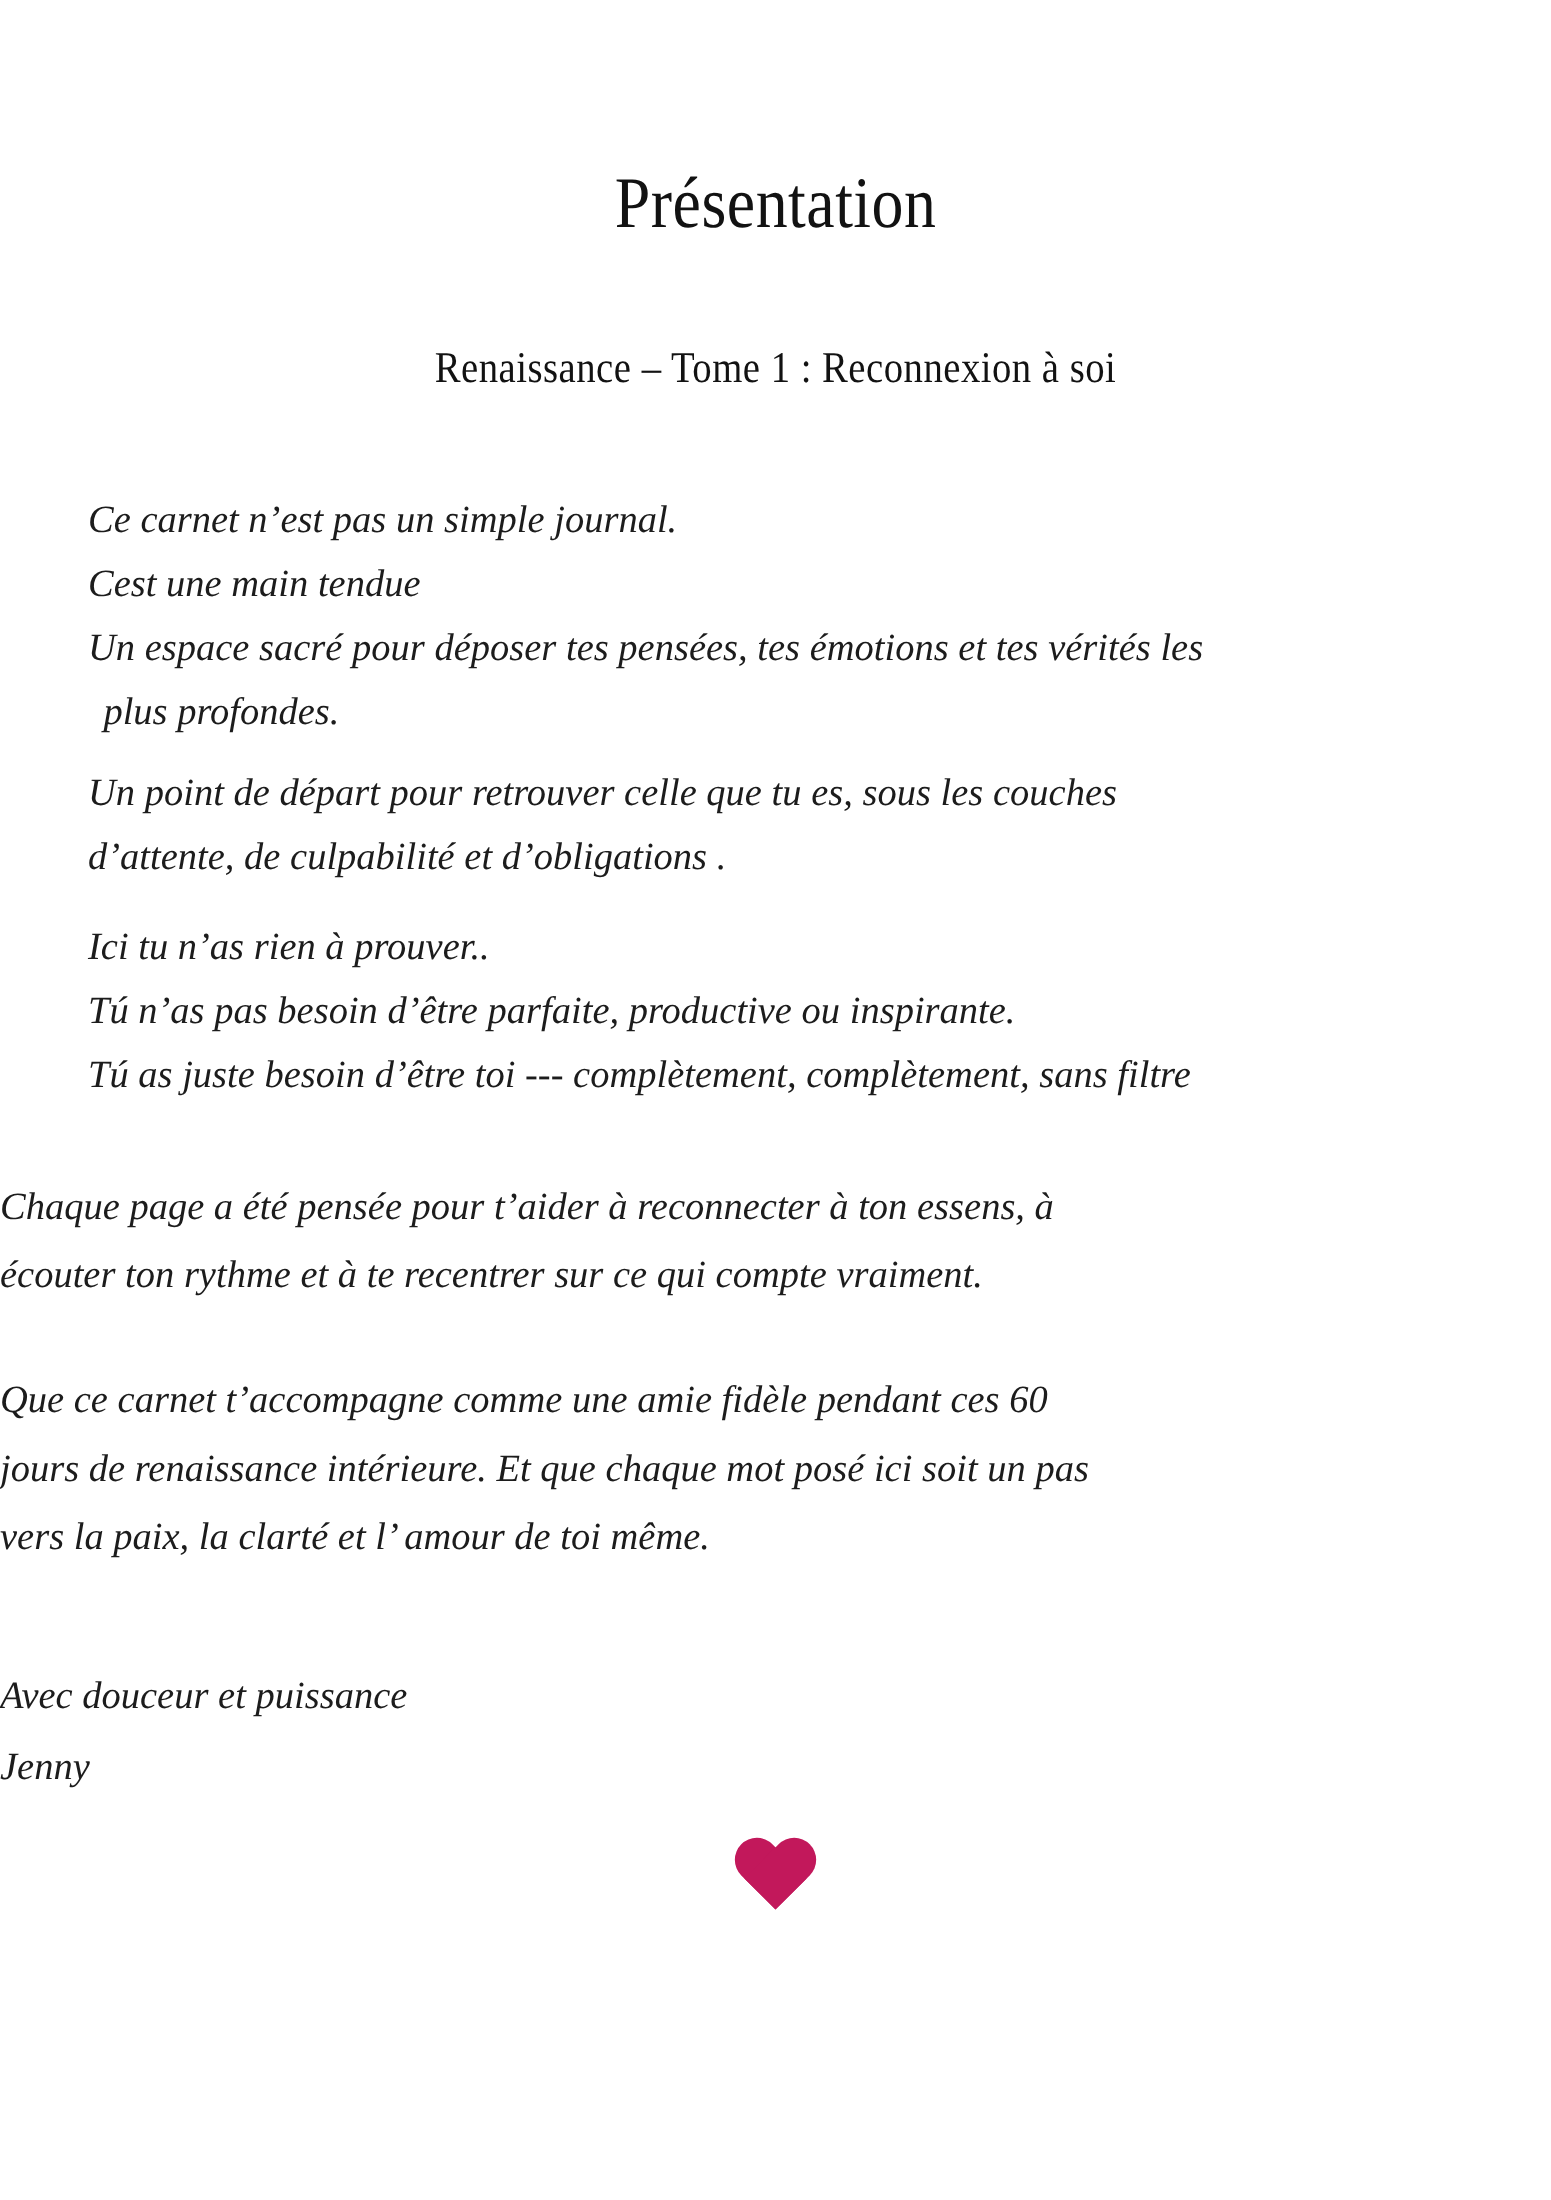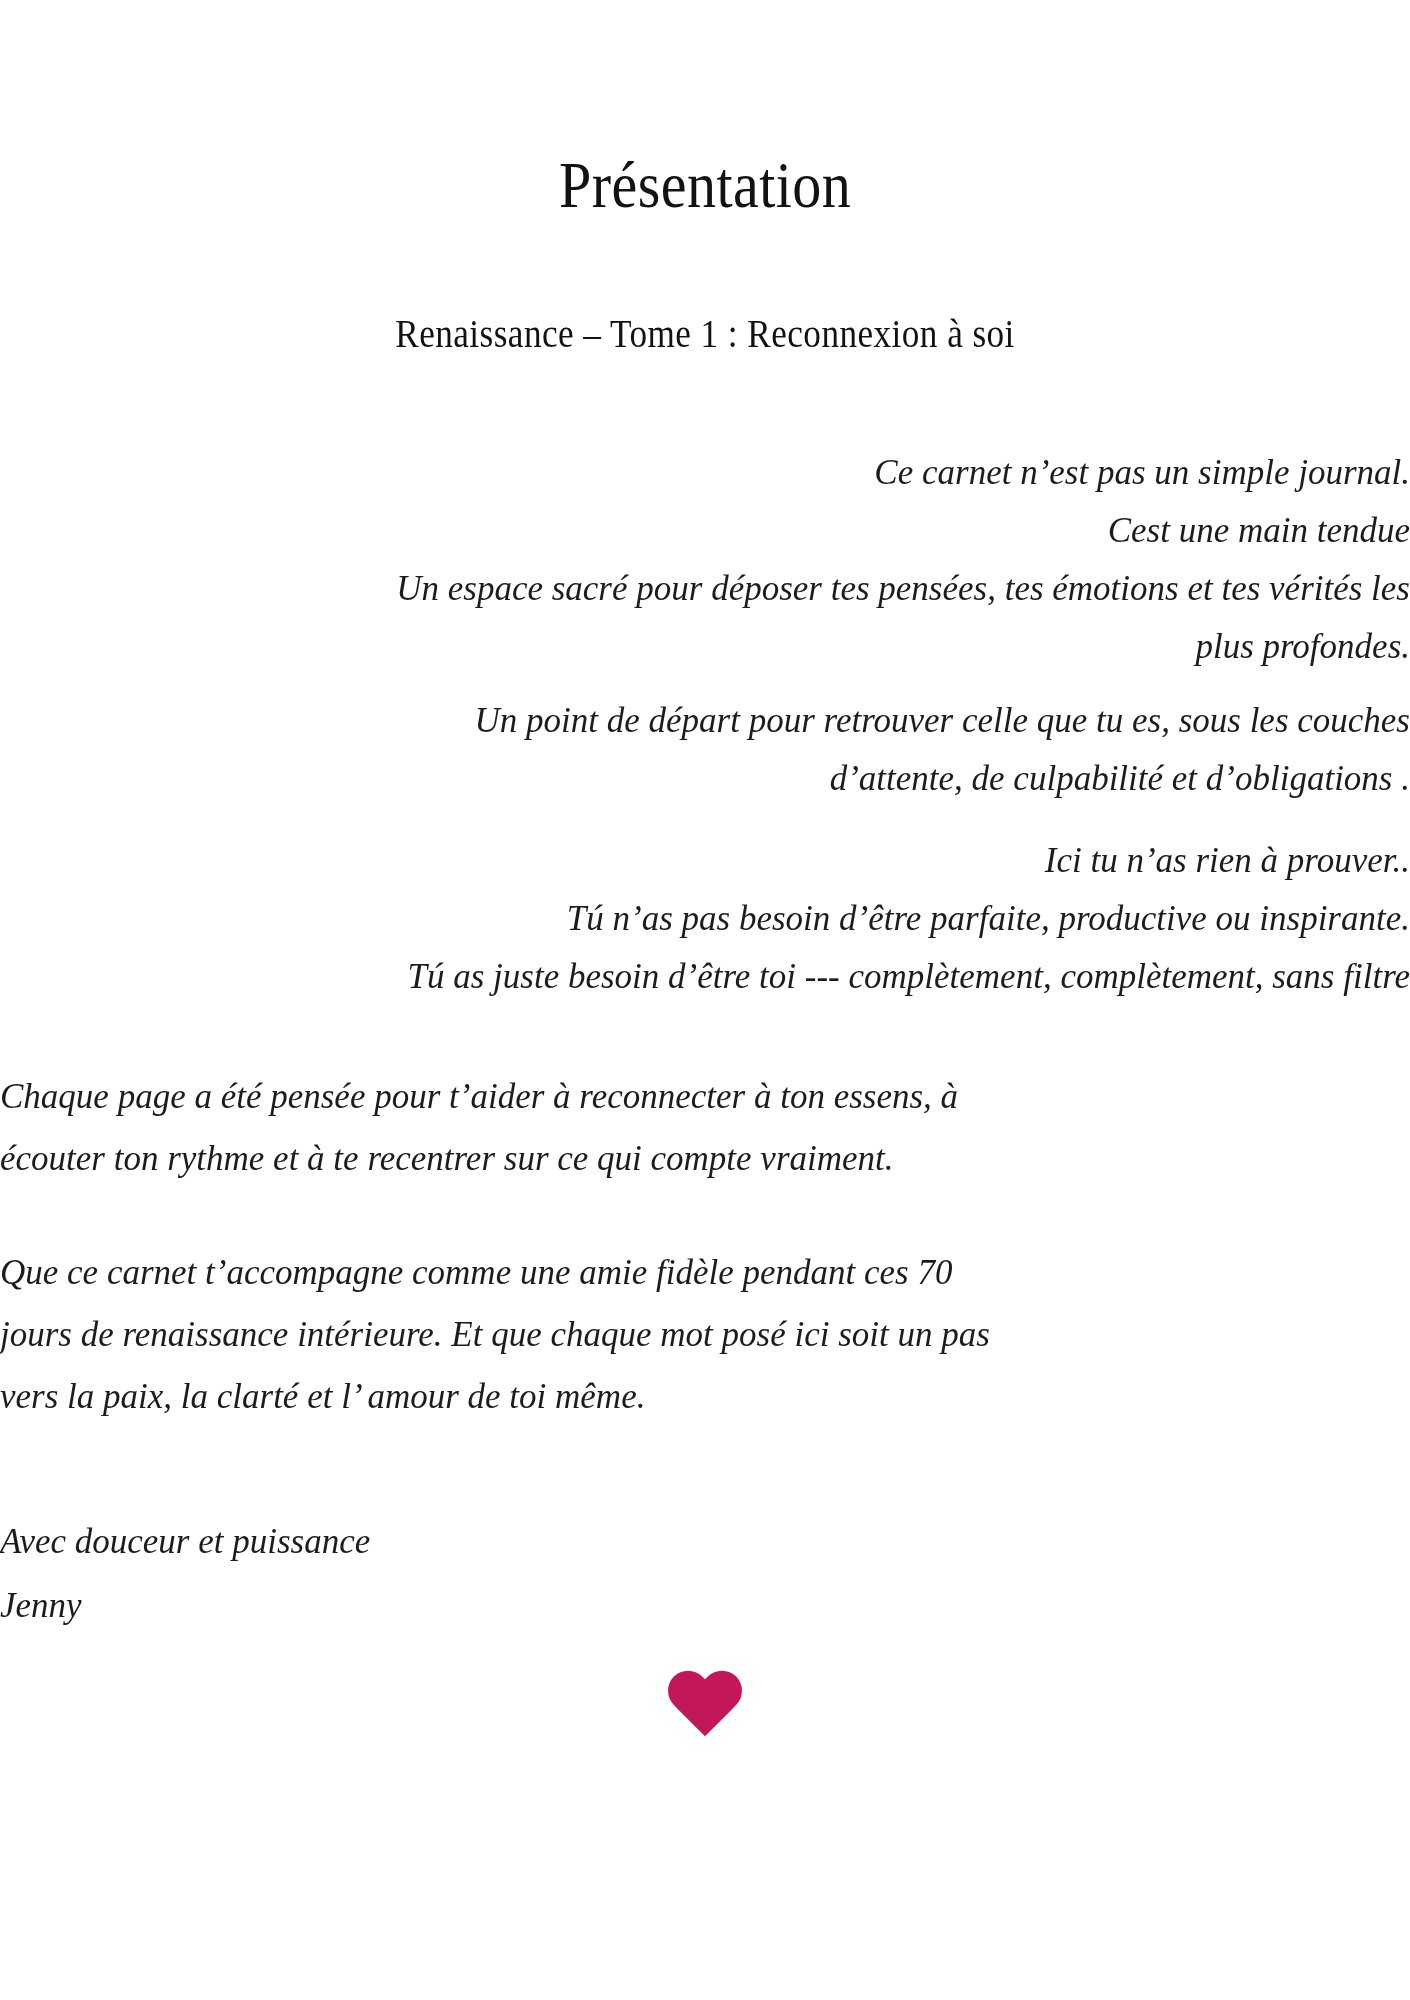--- a/index.html
+++ b/index.html
@@ -52,22 +52,22 @@
 
   .para .line {
     font-style: italic;
     font-size: 35px;
     line-height: 58px;
     white-space: nowrap;
     color: #1c1c1c;
   }
 
   .para.left {
-    padding-left: 112px;
-    text-align: right;
+    padding-left: 80px;
+    text-align: left;
   }
 
   .para.center {
     text-align: left;
   }
 
   .para.center .line {
     line-height: 62px;
   }
 
@@ -155,21 +155,21 @@
       <div class="line">Tú n’as pas besoin d’être parfaite, productive ou inspirante.</div>
       <div class="line">Tú as juste besoin d’être toi --- complètement, complètement, sans filtre</div>
     </div>
 
     <div class="para center p4">
       <div class="line">Chaque page a été pensée pour t’aider à reconnecter à ton essens, à</div>
       <div class="line">écouter ton rythme et à te recentrer sur ce qui compte vraiment.</div>
     </div>
 
     <div class="para center p5">
-      <div class="line">Que ce carnet t’accompagne comme une amie fidèle pendant ces 70</div>
+      <div class="line">Que ce carnet t’accompagne comme une amie fidèle pendant ces 60</div>
       <div class="line">jours de renaissance intérieure. Et que chaque mot posé ici soit un pas</div>
       <div class="line">vers la paix, la clarté et l’ amour de toi même.</div>
     </div>
 
   </div>
 
   <div class="signature">
     <div class="line">Avec douceur et puissance</div>
     <div class="line">Jenny</div>
   </div>

